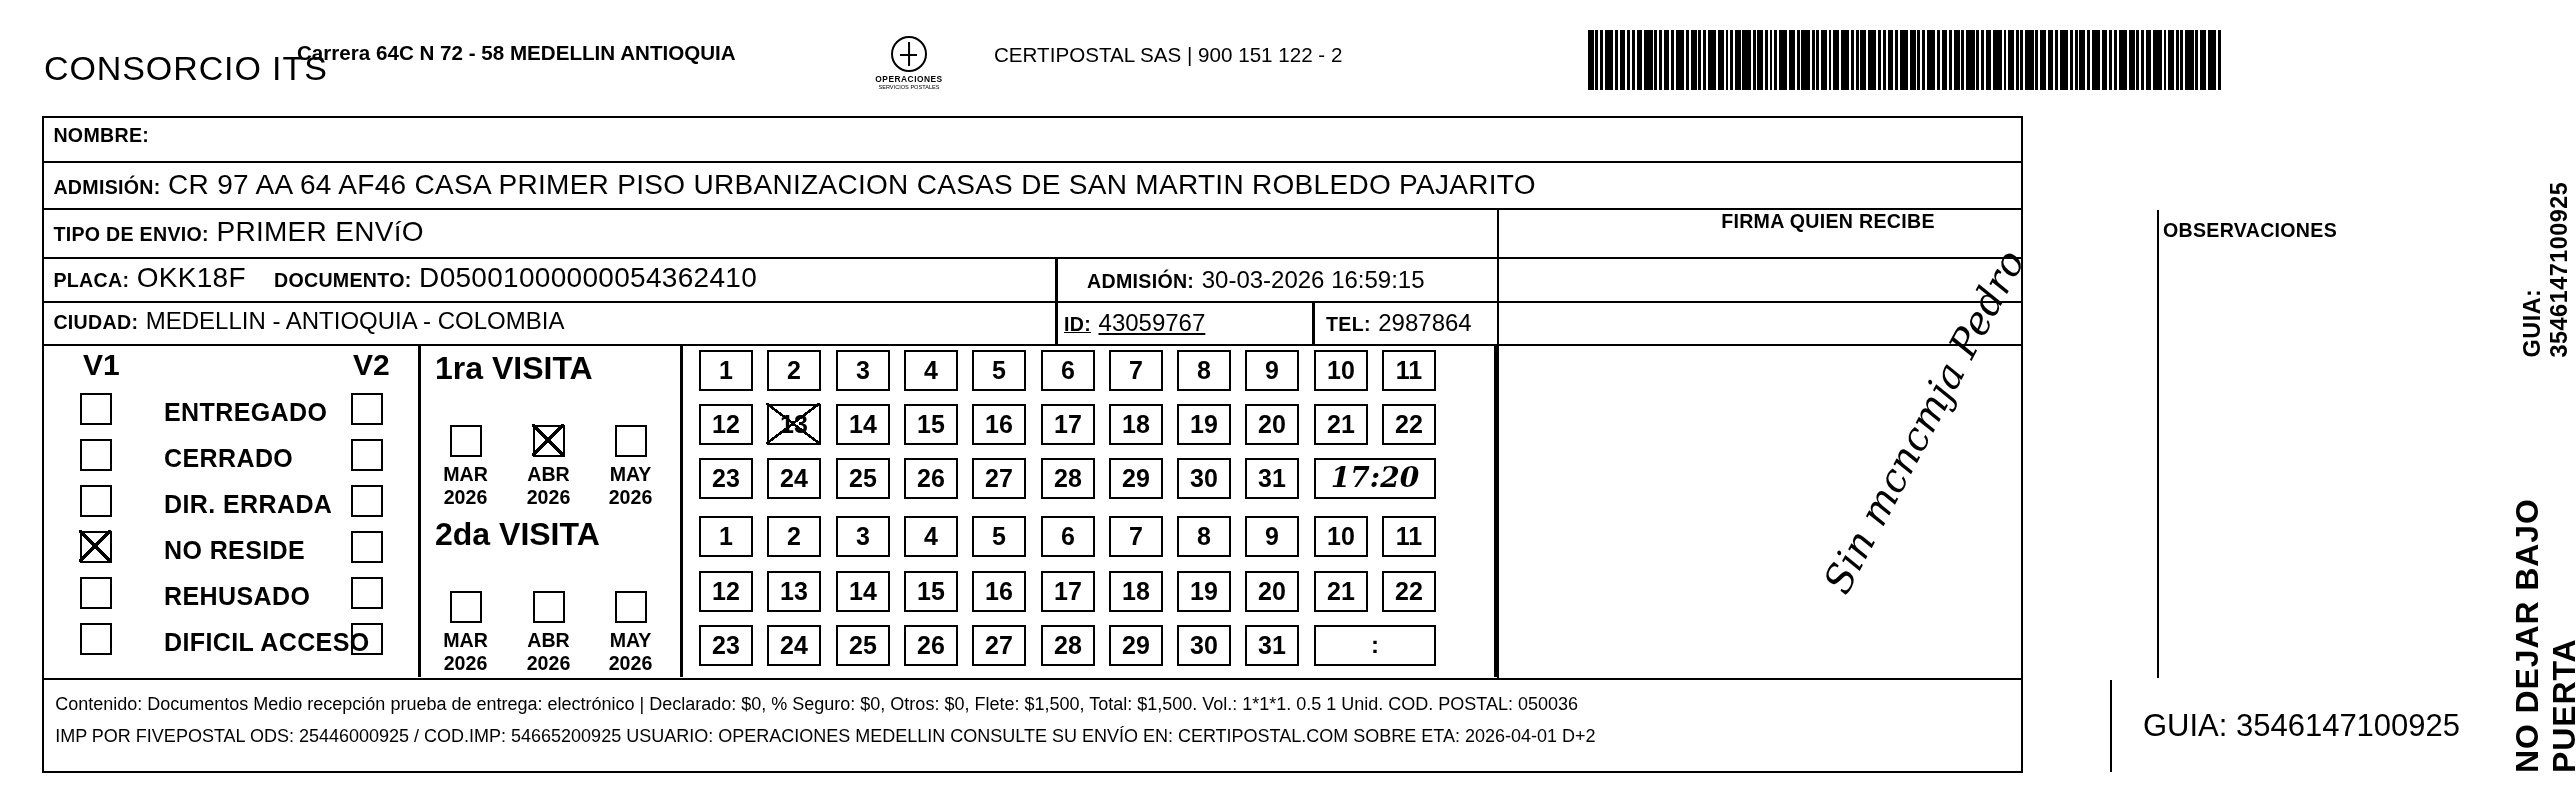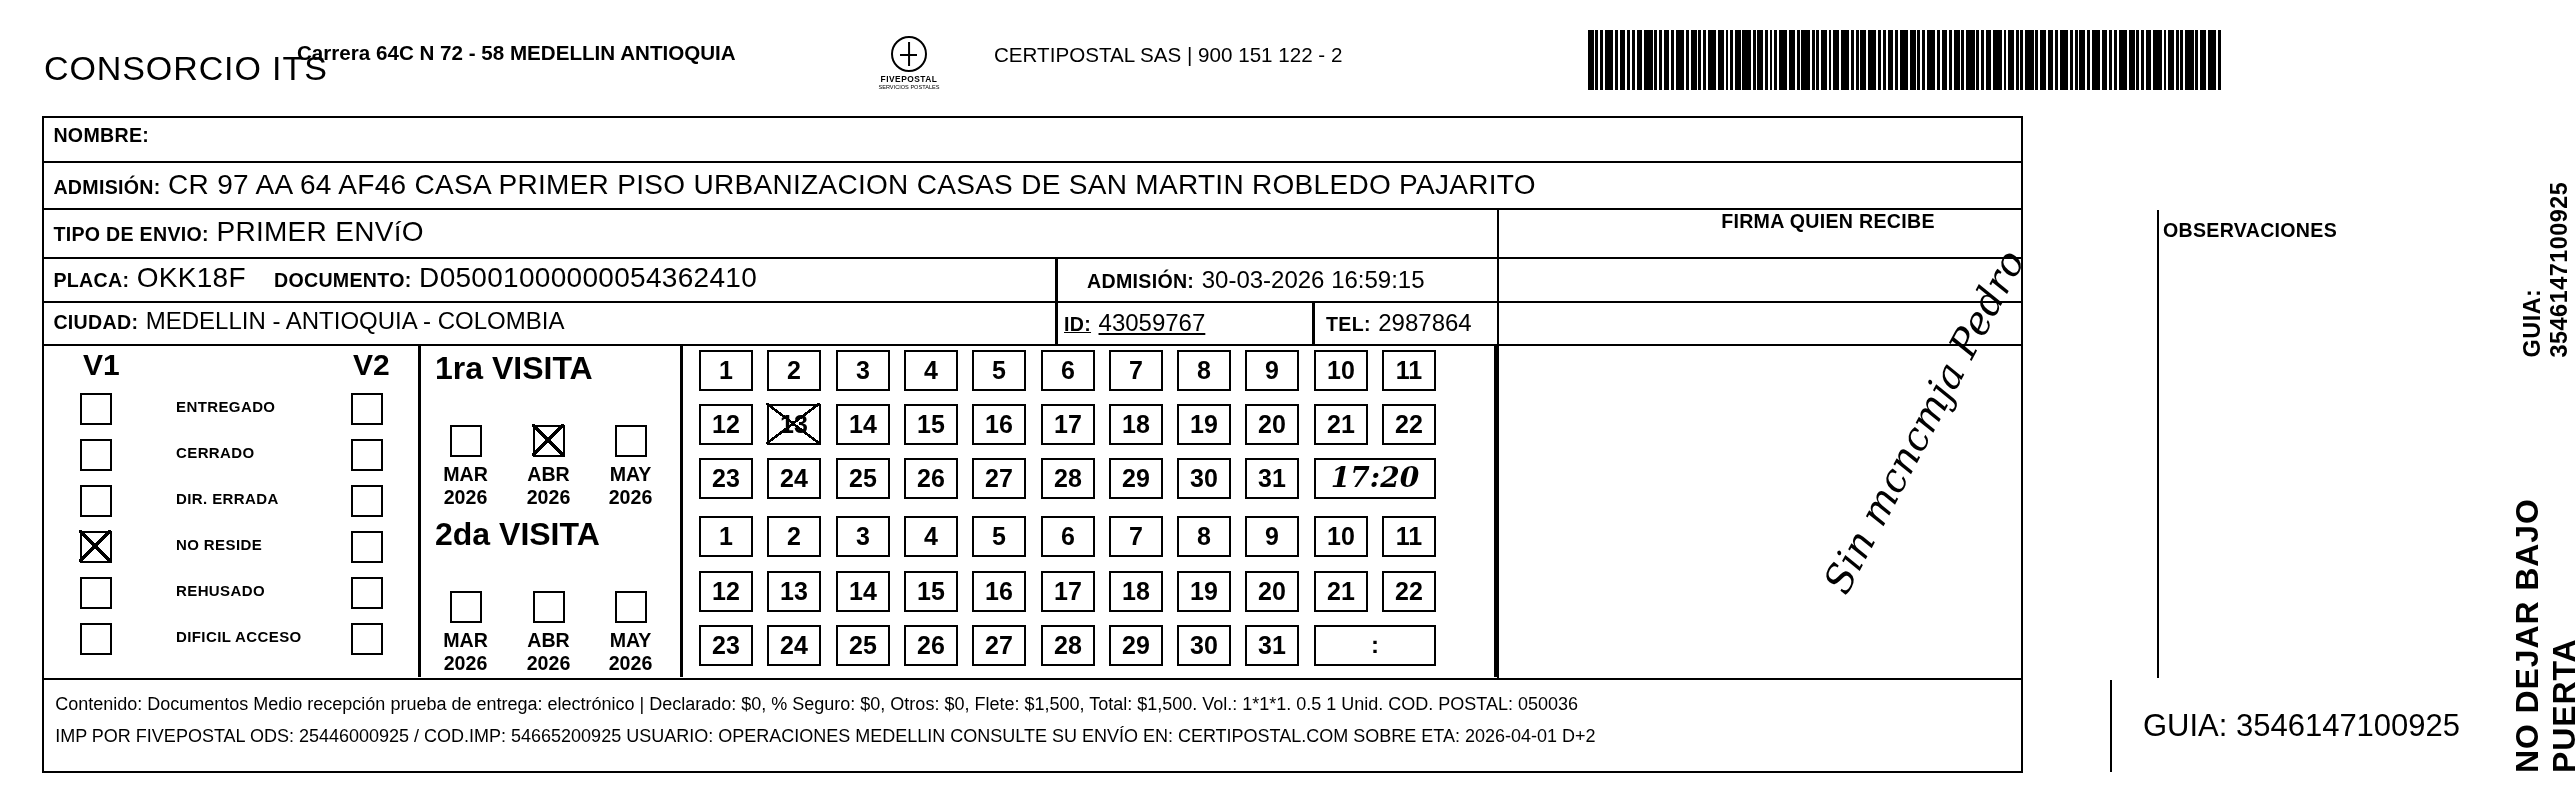--- a/index.html
+++ b/index.html
@@ -55,21 +55,21 @@
   .vcol{position:absolute;top:0;width:2.8px;height:331px;background:#000;}
 
   .vhead{position:absolute;font-size:30px;font-weight:bold;}
   .statelist{position:absolute;left:0;top:0;width:356px;}
   .staterow{position:relative;height:40px;}
   .chk{position:absolute;width:32px;height:32px;border:2.8px solid #000;box-sizing:border-box;}
   .chk.x:after{content:"";position:absolute;left:-2.8px;top:-2.8px;width:32px;height:32px;
     background:
       linear-gradient(to bottom right, transparent calc(50% - 1.5px), #000 calc(50% - 1.5px), #000 calc(50% + 1.5px), transparent calc(50% + 1.5px)),
       linear-gradient(to bottom left, transparent calc(50% - 1.5px), #000 calc(50% - 1.5px), #000 calc(50% + 1.5px), transparent calc(50% + 1.5px));}
-  .statelabel{position:absolute;left:132px;font-size:15px;font-weight:bold;letter-spacing:0.4px;white-space:nowrap;}
+  .statelabel{position:absolute;left:120px;font-size:25px;font-weight:bold;letter-spacing:0.4px;white-space:nowrap;}
 
   .visit-title{position:absolute;font-size:32px;font-weight:bold;}
   .mon{position:absolute;text-align:center;width:67px;}
   .mon .box{width:32px;height:32px;border:2.8px solid #000;box-sizing:border-box;margin:0 auto;}
   .mon .box.x{position:relative;}
   .mon .box.x:after{content:"";position:absolute;left:-2.8px;top:-2.8px;width:32px;height:32px;
     background:
       linear-gradient(to bottom right, transparent calc(50% - 1.5px), #000 calc(50% - 1.5px), #000 calc(50% + 1.5px), transparent calc(50% + 1.5px)),
       linear-gradient(to bottom left, transparent calc(50% - 1.5px), #000 calc(50% - 1.5px), #000 calc(50% + 1.5px), transparent calc(50% + 1.5px));}
   .mon .nm{font-size:19.6px;font-weight:bold;margin-top:5.6px;}
@@ -105,21 +105,21 @@
 
 <div id="sheet">
 
   <div class="topband">
     <div class="consorcio">CONSORCIO ITS</div>
     <div class="nitblock">
       <div>Carrera 64C N 72 - 58 MEDELLIN ANTIOQUIA</div>
     </div>
     <div class="certlogo">
       <div class="ring"></div>
-      <div class="lbl">FIVEPOSTAL</div>
+      <div class="lbl">OPERACIONES</div>
       <div class="lbl2">SERVICIOS POSTALES</div>
     </div>
     <div class="certpostal">
       <div class="l1">CERTIPOSTAL SAS | 900 151 122 - 2</div>
     </div>
     <div class="barcode" id="barcode">
         <i style="width:5.6px"></i>
         <i style="width:2.8px"></i>
         <i style="width:2.8px"></i>
         <i style="width:8.4px"></i>

